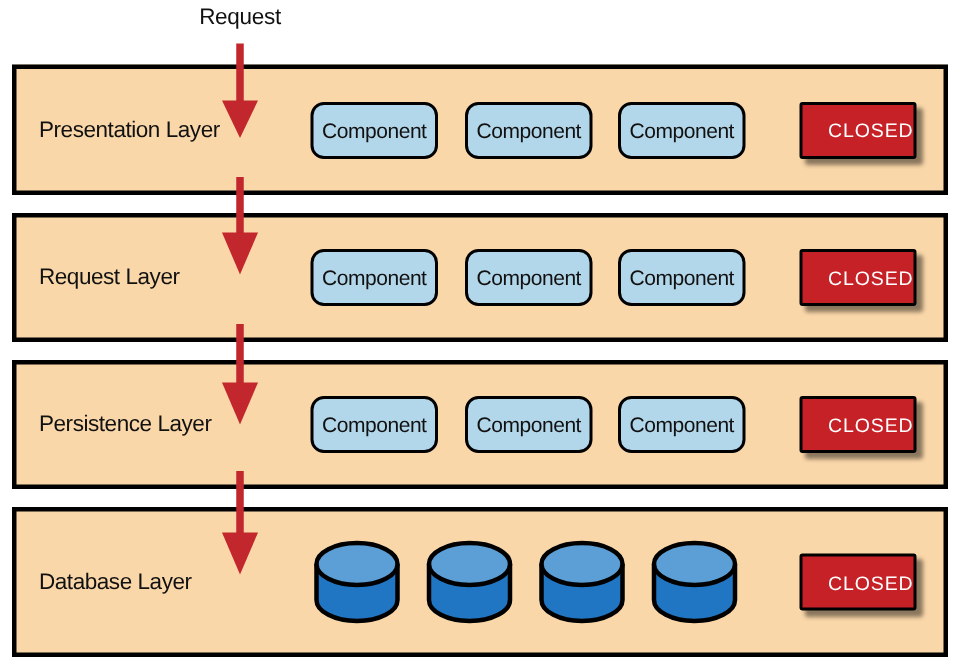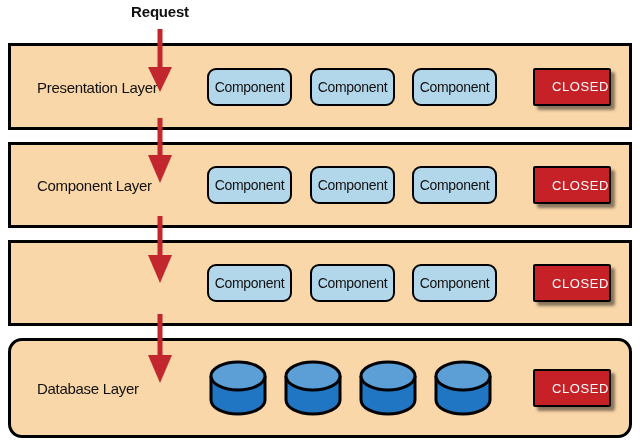--- a/index.html
+++ b/index.html
@@ -20,40 +20,40 @@
     font-family: "Liberation Sans", sans-serif;
     color: #111;
     overflow: hidden;
   }
   .request-label {
     position: absolute;
     left: 160px;
     top: 3px;
     transform: translateX(-50%);
     font-size: 15px;
-    font-weight: 700;
+    font-weight: 400;
     letter-spacing: -0.2px;
     color: #111;
     white-space: nowrap;
   }
   .layer {
     position: absolute;
     left: 8px;
     width: 624px;
     background: var(--layer-bg);
     border: 3px solid var(--ink);
     box-sizing: border-box;
   }
   .layer-presentation { top: 43px;  height: 87px; }
   .layer-business     { top: 142px; height: 86px; }
   .layer-persistence  { top: 240px; height: 86px; }
-  .layer-database     { top: 338px; height: 100px; border-radius: 14px; }
+  .layer-database     { top: 338px; height: 100px; }
   .layer-label {
     position: absolute;
-    left: 26px;
+    left: 15px;
     top: 50%;
     transform: translateY(-50%);
     font-size: 15px;
     letter-spacing: -0.3px;
     white-space: nowrap;
   }
   .component {
     position: absolute;
     top: 50%;
     transform: translateY(-50%);
@@ -122,28 +122,29 @@
 
   <div class="layer layer-presentation">
     <div class="layer-label">Presentation Layer</div>
     <div class="component c1">Component</div>
     <div class="component c2">Component</div>
     <div class="component c3">Component</div>
     <div class="closed">CLOSED</div>
   </div>
 
   <div class="layer layer-business">
-    <div class="layer-label">Component Layer</div>
+    <div class="layer-label">Request Layer</div>
     <div class="component c1">Component</div>
     <div class="component c2">Component</div>
     <div class="component c3">Component</div>
     <div class="closed">CLOSED</div>
   </div>
 
   <div class="layer layer-persistence">
+    <div class="layer-label">Persistence Layer</div>
     <div class="component c1">Component</div>
     <div class="component c2">Component</div>
     <div class="component c3">Component</div>
     <div class="closed">CLOSED</div>
   </div>
 
   <div class="layer layer-database">
     <div class="layer-label">Database Layer</div>
 
     <svg class="cylinder d1" viewBox="0 0 60 56">

